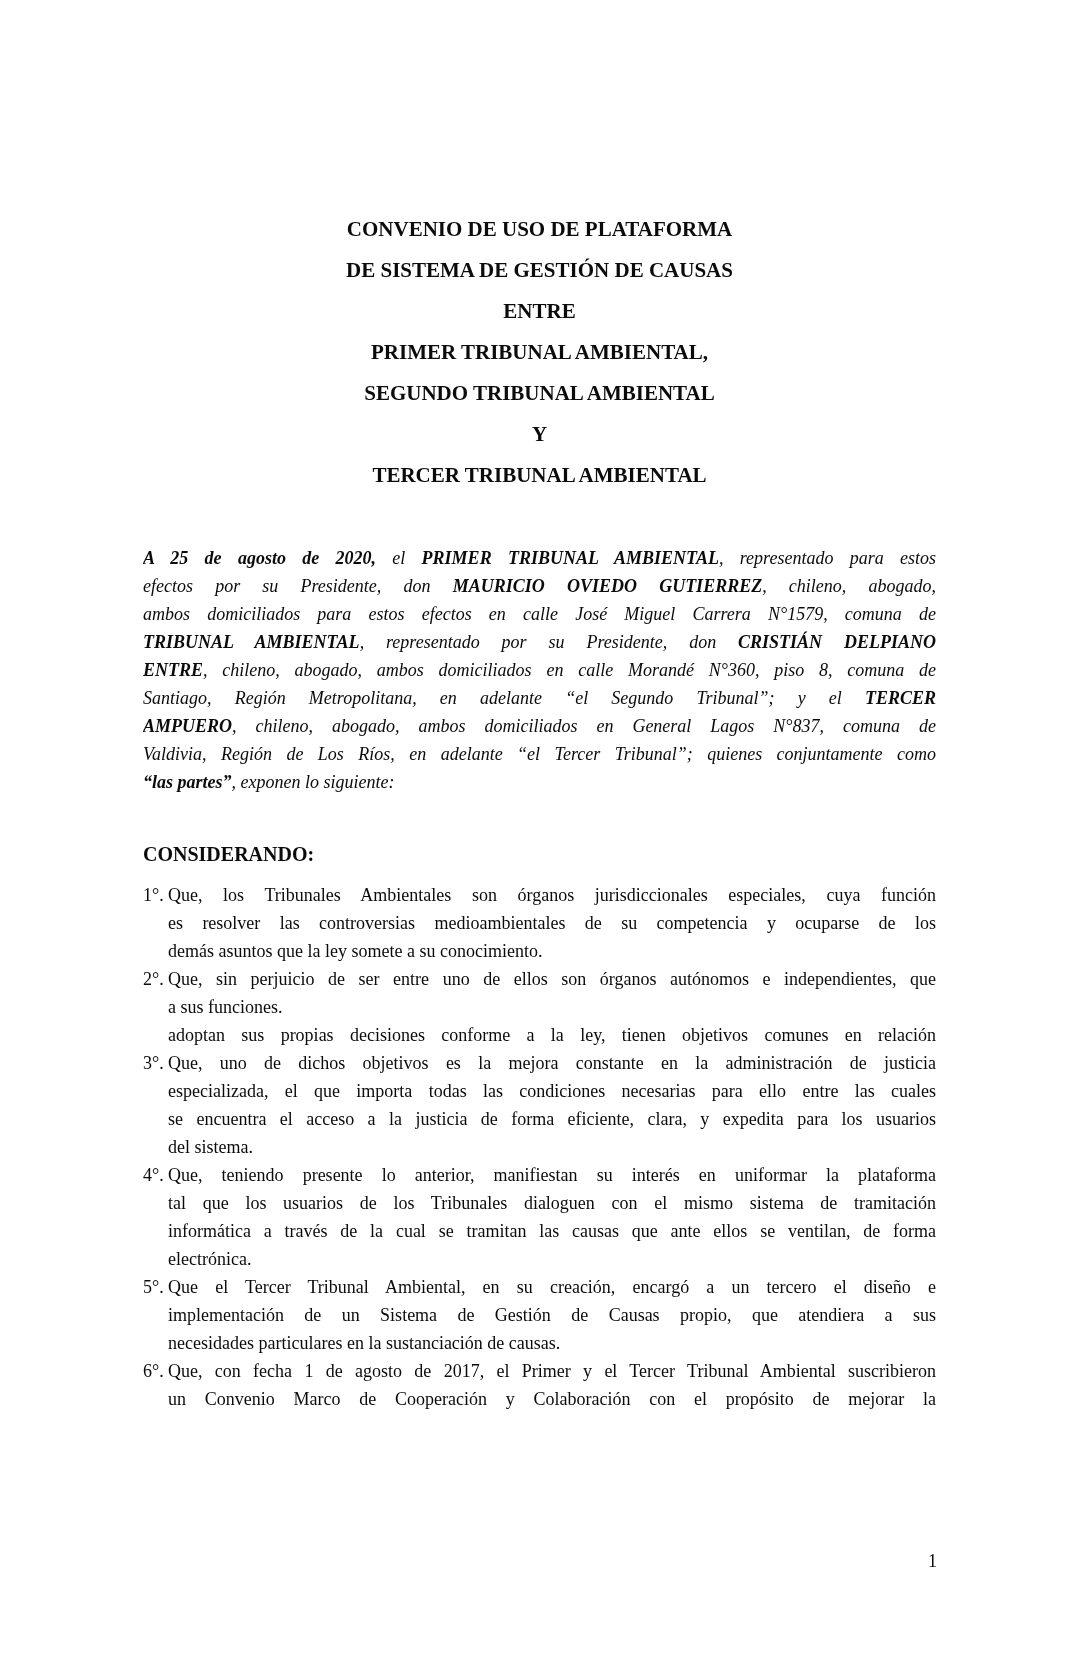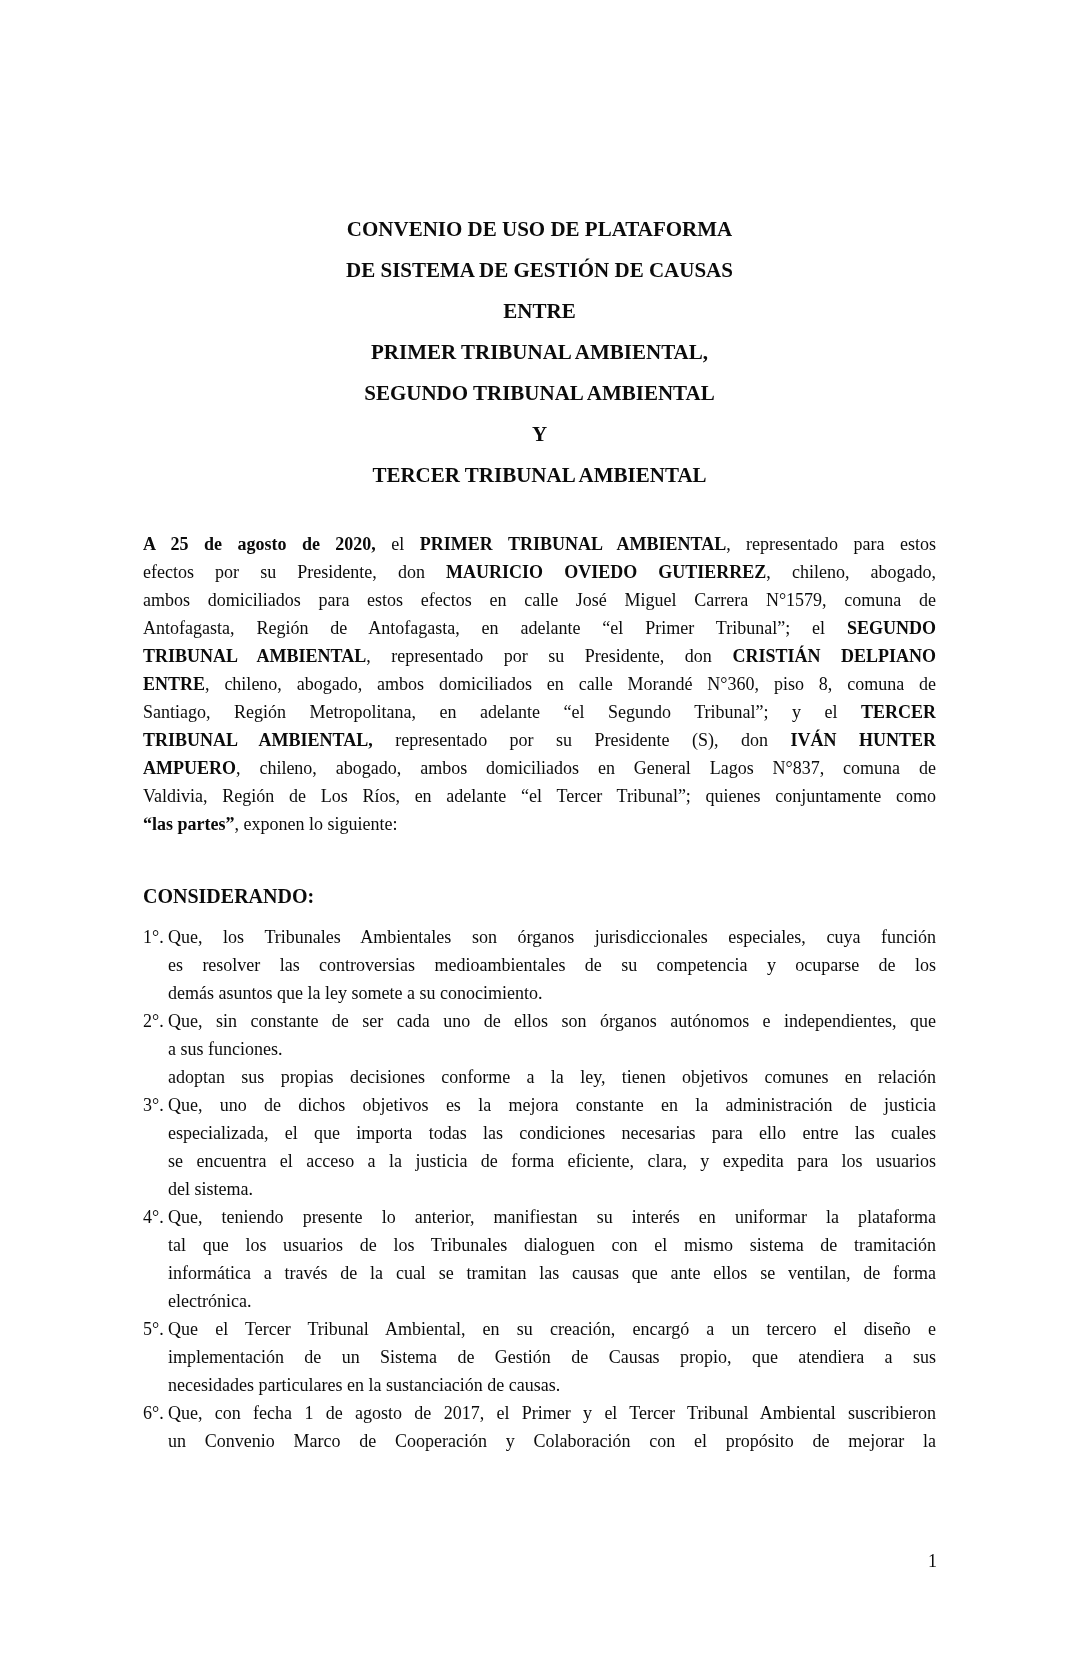--- a/index.html
+++ b/index.html
@@ -27,21 +27,22 @@
     margin-top: 209px;
     text-align: center;
     font-weight: bold;
     font-size: 21px;
   }
   .title-line {
     line-height: 41px;
     white-space: nowrap;
   }
   .intro {
-    margin: 34px 0 0 0;
+    margin: 48px 0 0 0;
+    font-style: italic;
   }
   .jline {
     line-height: 28px;
     text-align: justify;
     text-align-last: justify;
     text-justify: inter-word;
     height: 28px;
     overflow: hidden;
   }
   .jline.last {
@@ -90,40 +91,38 @@
         <div class="title-line">ENTRE</div>
         <div class="title-line">PRIMER TRIBUNAL AMBIENTAL,</div>
         <div class="title-line">SEGUNDO TRIBUNAL AMBIENTAL</div>
         <div class="title-line">Y</div>
         <div class="title-line">TERCER TRIBUNAL AMBIENTAL</div>
       </header>
     <div class="intro" id="intro">
         <div class="jline"><span class="b">A 25 de agosto de 2020,</span><span class=""> el </span><span class="b">PRIMER TRIBUNAL AMBIENTAL</span><span class="">, representado para estos</span></div>
         <div class="jline"><span class="">efectos por su Presidente, don </span><span class="b">MAURICIO OVIEDO GUTIERREZ</span><span class="">, chileno, abogado,</span></div>
         <div class="jline"><span class="">ambos domiciliados para estos efectos en calle José Miguel Carrera N°1579, comuna de</span></div>
-        <div class="jline"><span class="">Antofagasta, Región de Antofagasta, en adelante “el Primer Tribunal”; el </span><span class="b">SEGUNDO</span></div>
         <div class="jline"><span class="b">TRIBUNAL AMBIENTAL</span><span class="">, representado por su Presidente, don </span><span class="b">CRISTIÁN DELPIANO</span></div>
         <div class="jline"><span class="b">ENTRE</span><span class="">, chileno, abogado, ambos domiciliados en calle Morandé N°360, piso 8, comuna de</span></div>
         <div class="jline"><span class="">Santiago, Región Metropolitana, en adelante “el Segundo Tribunal”; y el </span><span class="b">TERCER</span></div>
-        <div class="jline"><span class="b">TRIBUNAL AMBIENTAL,</span><span class=""> representado por su Presidente (S), don </span><span class="b">IVÁN HUNTER</span></div>
         <div class="jline"><span class="b">AMPUERO</span><span class="">, chileno, abogado, ambos domiciliados en General Lagos N°837, comuna de</span></div>
         <div class="jline"><span class="">Valdivia, Región de Los Ríos, en adelante “el Tercer Tribunal”; quienes conjuntamente como</span></div>
         <div class="jline last"><span class="b">“las partes”</span><span class="">, exponen lo siguiente:</span></div>
       </div>
     <h2 class="considerando">CONSIDERANDO:</h2>
     <ol class="items" id="items">
         <li class="item">
           <span class="num">1°.</span>
           <div class="jline">Que, los Tribunales Ambientales son órganos jurisdiccionales especiales, cuya función</div>
           <div class="jline">es resolver las controversias medioambientales de su competencia y ocuparse de los</div>
           <div class="jline last">demás asuntos que la ley somete a su conocimiento.</div>
         </li>
         <li class="item">
           <span class="num">2°.</span>
-          <div class="jline">Que, sin constante de ser cada uno de ellos son órganos autónomos e independientes, que</div>
+          <div class="jline">Que, sin perjuicio de ser entre uno de ellos son órganos autónomos e independientes, que</div>
           <div class="jline last">a sus funciones.</div>
           <div class="jline">adoptan sus propias decisiones conforme a la ley, tienen objetivos comunes en relación</div>
         </li>
         <li class="item">
           <span class="num">3°.</span>
           <div class="jline">Que, uno de dichos objetivos es la mejora constante en la administración de justicia</div>
           <div class="jline">especializada, el que importa todas las condiciones necesarias para ello entre las cuales</div>
           <div class="jline">se encuentra el acceso a la justicia de forma eficiente, clara, y expedita para los usuarios</div>
           <div class="jline last">del sistema.</div>
         </li>

